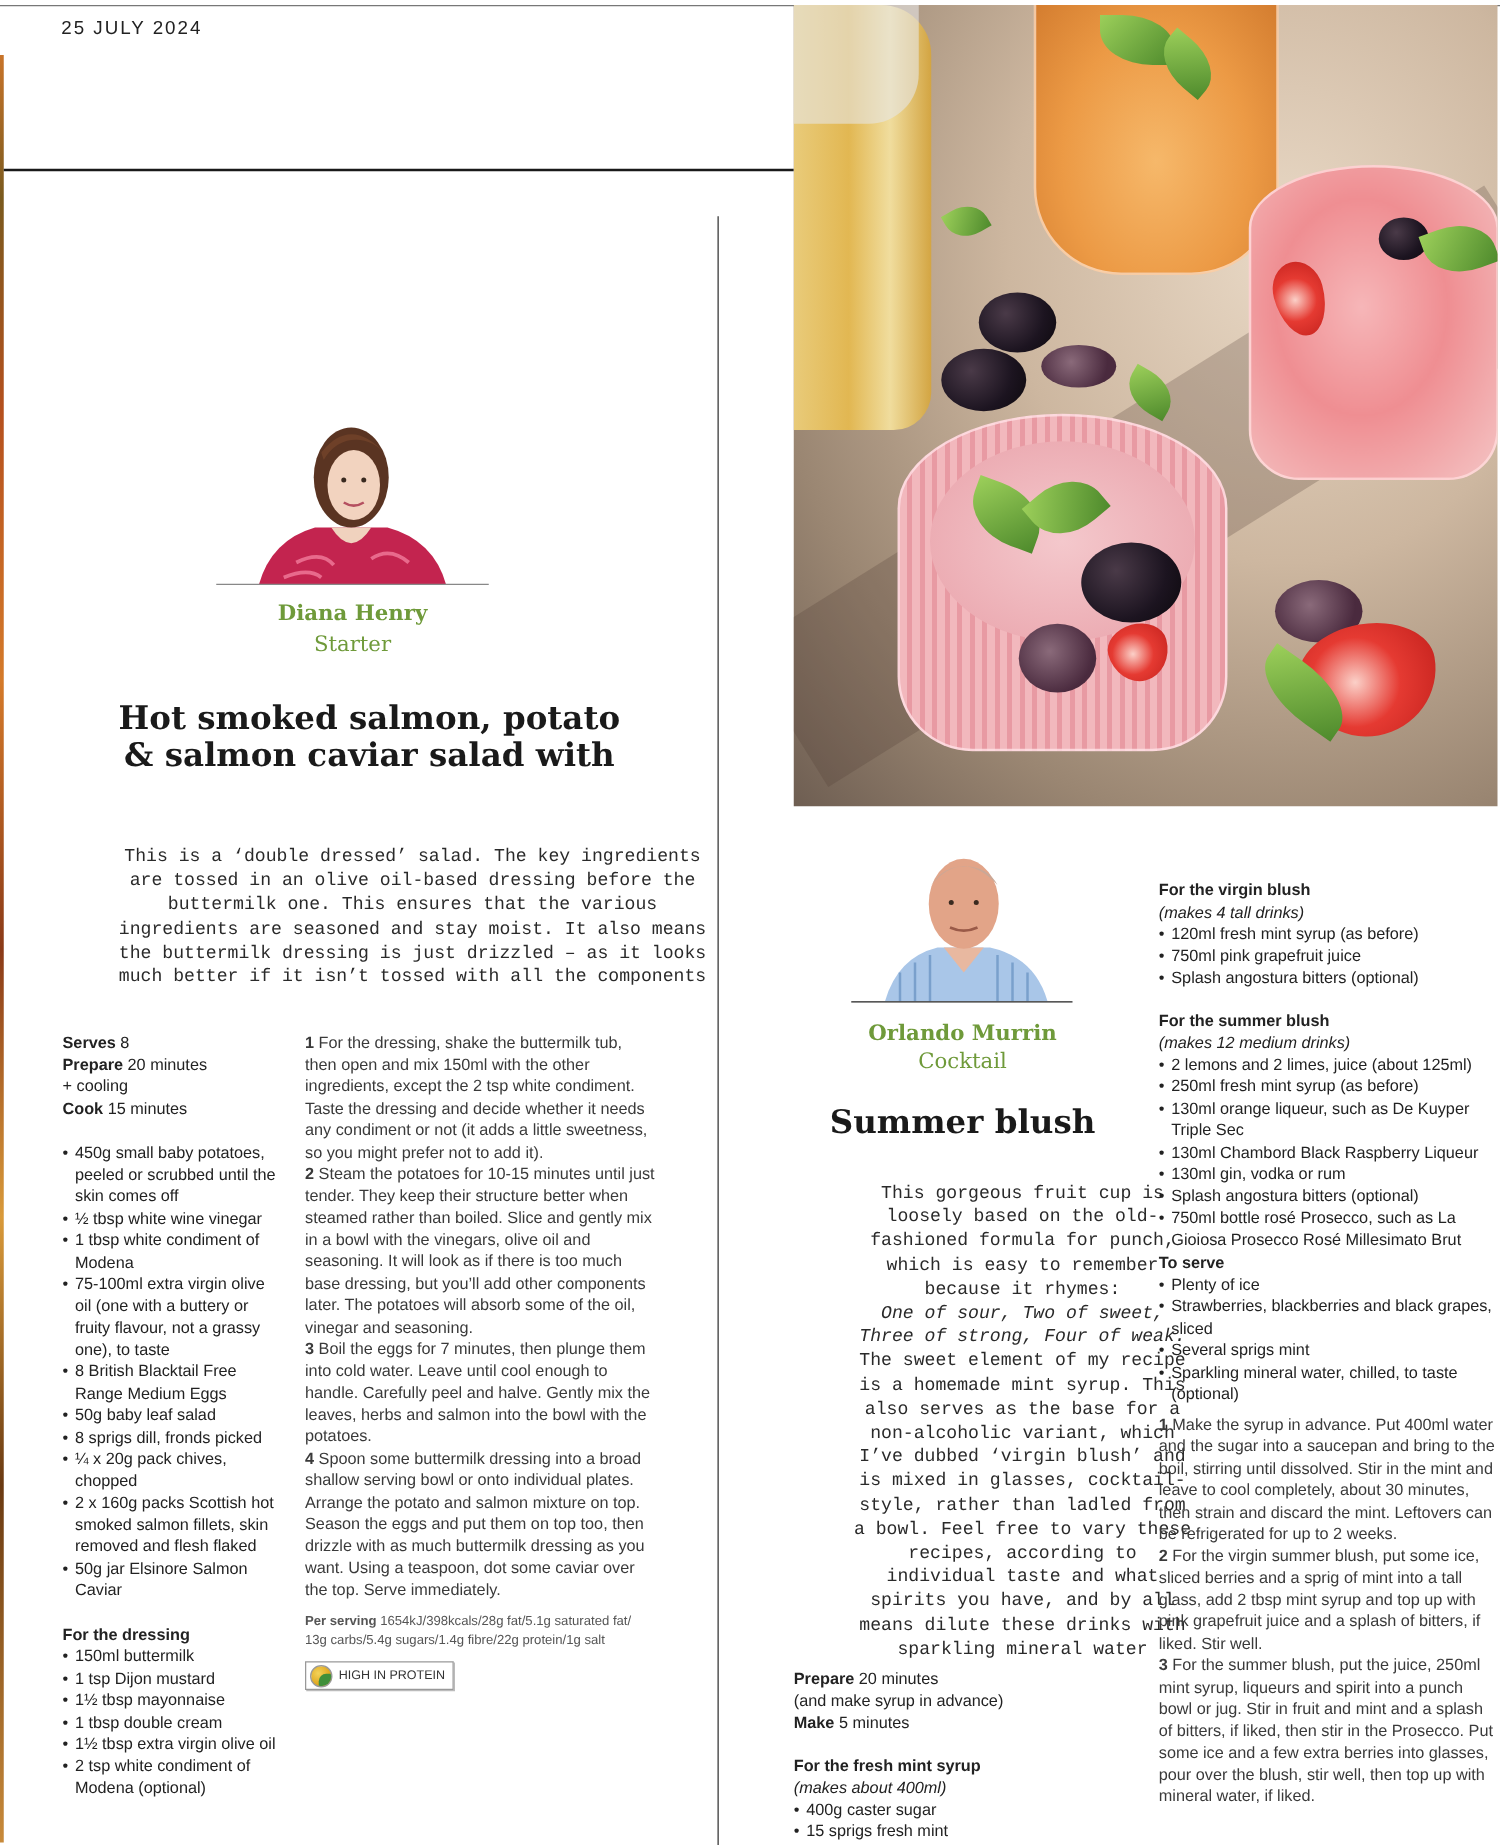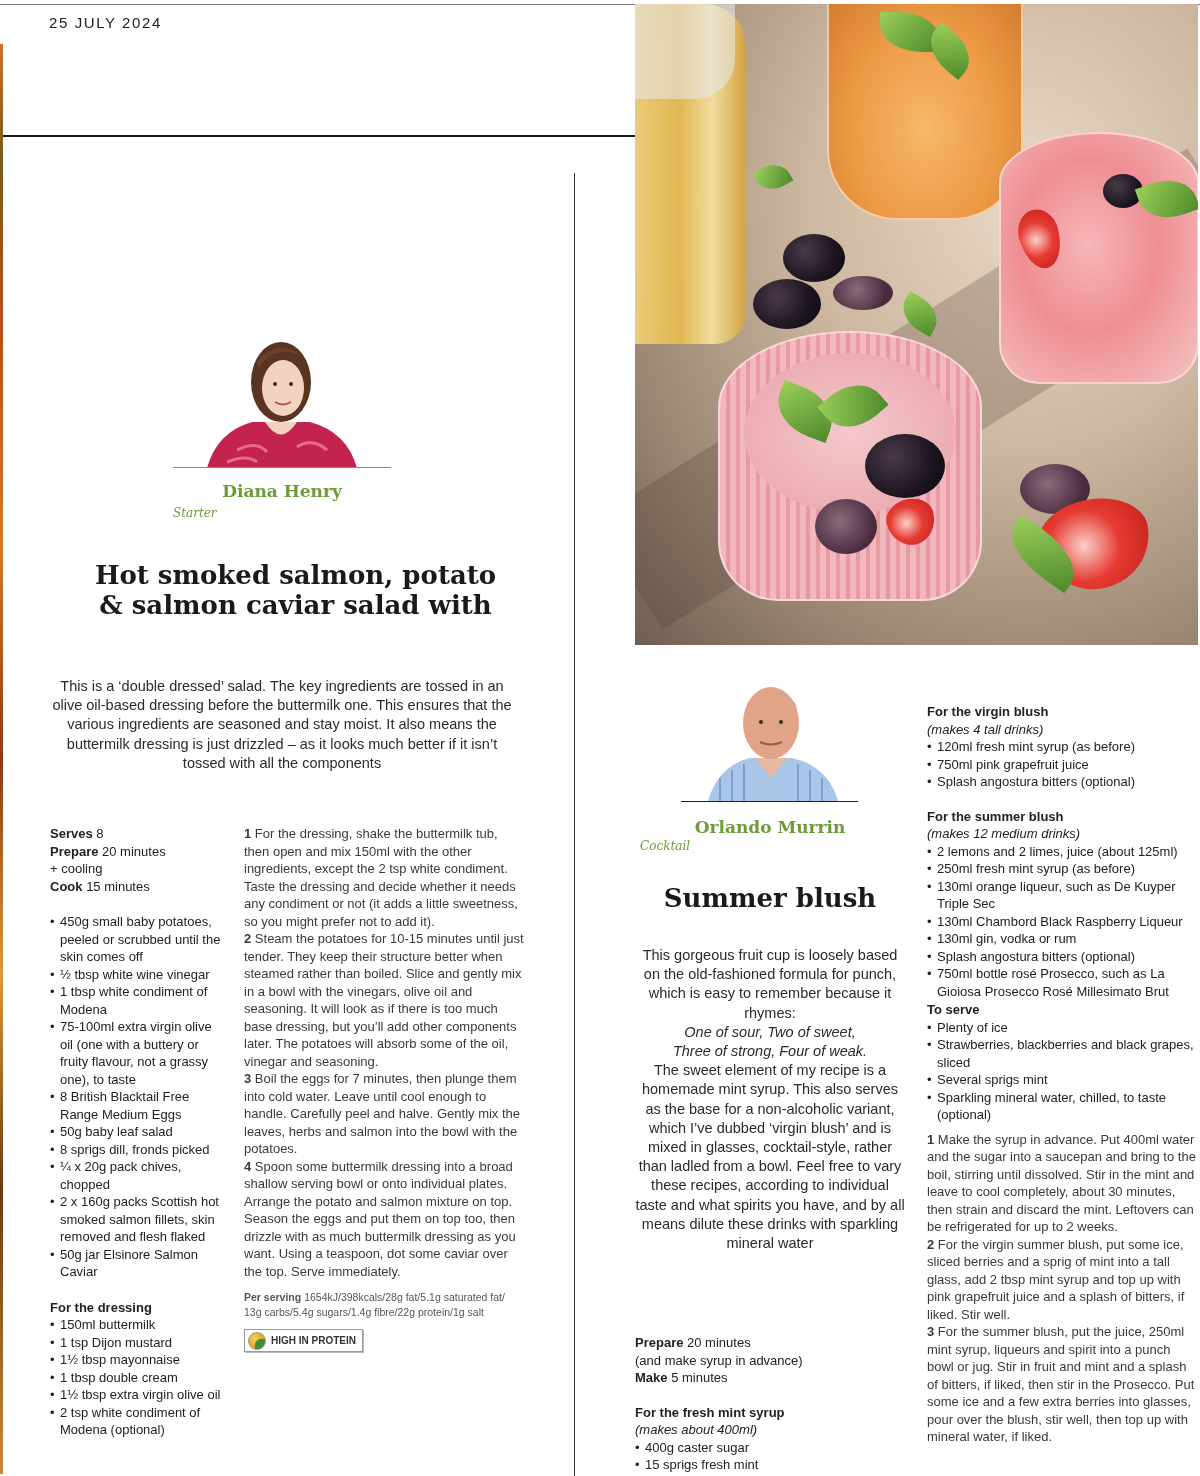--- a/index.html
+++ b/index.html
@@ -29,39 +29,39 @@
   .photo .glass-pink-l .inner { position: absolute; left: 24px; top: 20px; width: 212px; height: 160px; border-radius: 50%; background: radial-gradient(ellipse, #f4c8cc 0%, #e9a2aa 100%); }
   .photo .berry { position: absolute; border-radius: 50%; background: radial-gradient(circle at 35% 35%, #4a3a48 0%, #1c1420 60%, #0c080c 100%); }
   .photo .leaf { position: absolute; border-radius: 0 70% 0 70%; background: linear-gradient(135deg, #9ccf5a, #4e8a2c); }
   .photo .grape { position: absolute; border-radius: 50%; background: radial-gradient(circle at 40% 40%, #8a6a7a 0%, #4a2a3e 70%); }
   .photo .straw { position: absolute; border-radius: 50% 50% 50% 50% / 40% 40% 60% 60%; background: radial-gradient(circle at 40% 50%, #fbd0c8 0%, #e53a32 45%, #c2201c 100%); transform: rotate(-15deg); }
 
   
   .avatar-diana { position: absolute; left: 197px; top: 322px; width: 168px; height: 146px; }
   .avatar-rule-l { position: absolute; left: 173px; top: 467px; width: 218px; height: 1px; background: #888; }
   .chef-name { position: absolute; font-family: "DejaVu Serif", serif; font-weight: bold; color: #6f9a3a; text-align: center; font-size: 17px; }
-  .chef-course { position: absolute; font-family: "DejaVu Serif", serif; font-style: italic; color: #6f9a3a; font-size: 12px; }
+  .chef-course { position: absolute; font-family: "DejaVu Serif", serif; color: #6f9a3a; text-align: center; font-size: 17px; }
   .recipe-title { position: absolute; font-family: "DejaVu Serif", serif; font-weight: bold; text-align: center; color: #1a1a1a; }
-  .intro { position: absolute; font-family: Liberation Sans, sans-serif; text-align: center; color: #2a2a2a; }
+  .intro { position: absolute; font-family: Liberation Mono, monospace; text-align: center; color: #2a2a2a; margin-left: 48px; }
 
   .meta { position: absolute; font-size: 13px; line-height: 17.5px; color: #222; }
   .meta b { font-weight: bold; }
   .ing-list { list-style: none; }
   .ing-list li { position: relative; padding-left: 10px; }
   .ing-list li::before { content: "•"; position: absolute; left: 0; top: 0; }
   .section-h { font-weight: bold; }
   .note { font-style: italic; }
   .method p { margin: 0; }
   .method .step-num { font-weight: bold; }
   .method { color: #3a3a3a; }
 
   .nutrition { position: absolute; left: 244px; top: 1290px; width: 280px; font-size: 10.5px; line-height: 15px; color: #555; }
   .nutrition b { color: #555; }
   .badge { position: absolute; left: 244px; top: 1329px; width: 119px; height: 23px; border: 1px solid #999; box-shadow: 1px 1px 0 #bbb;
-    display: flex; align-items: center; gap: 5px; padding-left: 3px; font-size: 10px; font-weight: bold; color: #333; }
+    display: flex; align-items: center; gap: 5px; padding-left: 3px; font-size: 10px; font-weight: normal; color: #333; }
   .badge-icon { width: 18px; height: 18px; border-radius: 50%; background: radial-gradient(circle at 35% 35%, #f3d35a 0%, #e0a820 60%); border: 1.5px solid #999; position: relative; overflow: hidden; }
   .badge-icon::after { content: ""; position: absolute; right: -2px; bottom: -2px; width: 12px; height: 12px; border-radius: 50% 0 50% 0; background: #3f8f3a; }
 
   .avatar-orlando { position: absolute; left: 700px; top: 678px; width: 142px; height: 123px; }
   .avatar-rule-r { position: absolute; left: 681px; top: 801px; width: 177px; height: 1px; background: #222; }
 </style>
 </head>
 <body>
 
 <div class="top-rule"></div>

